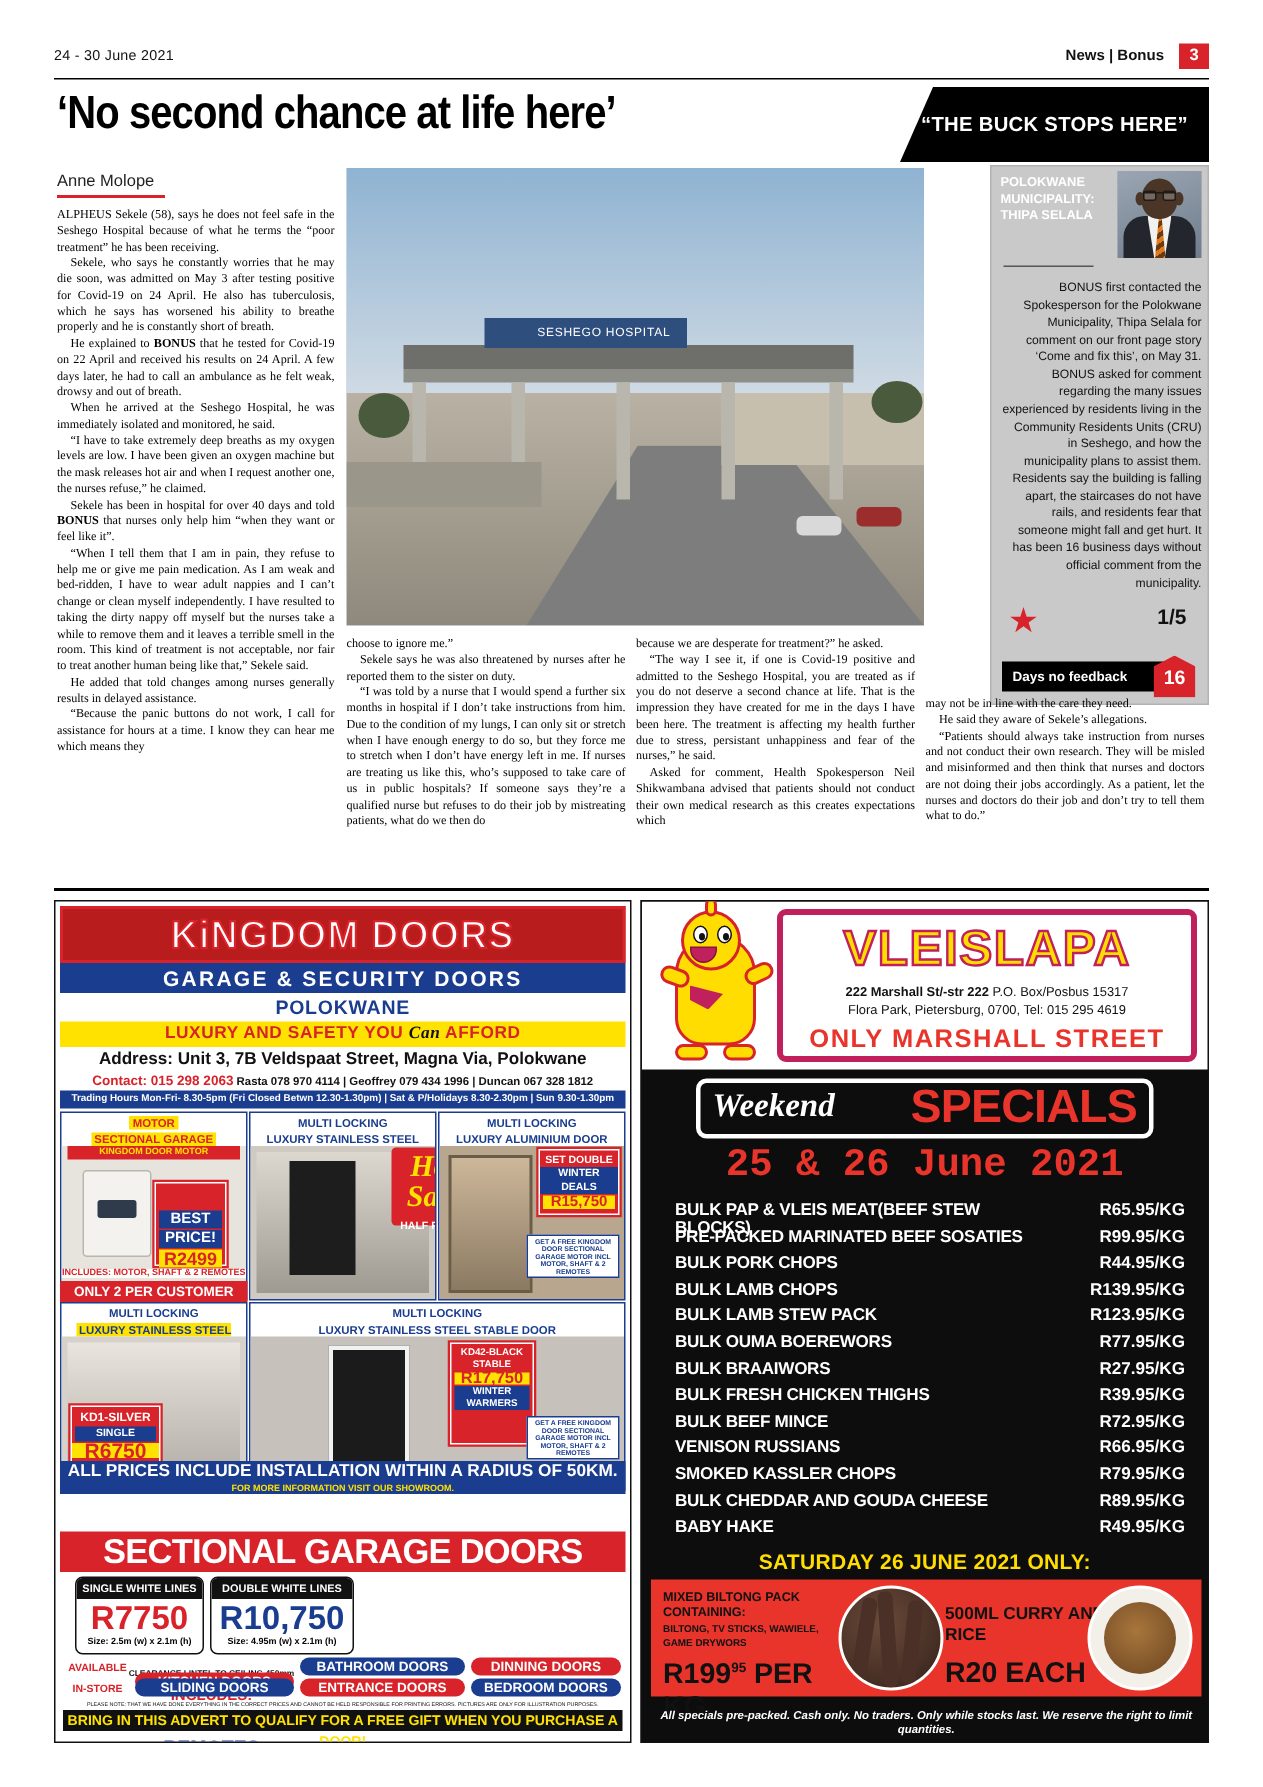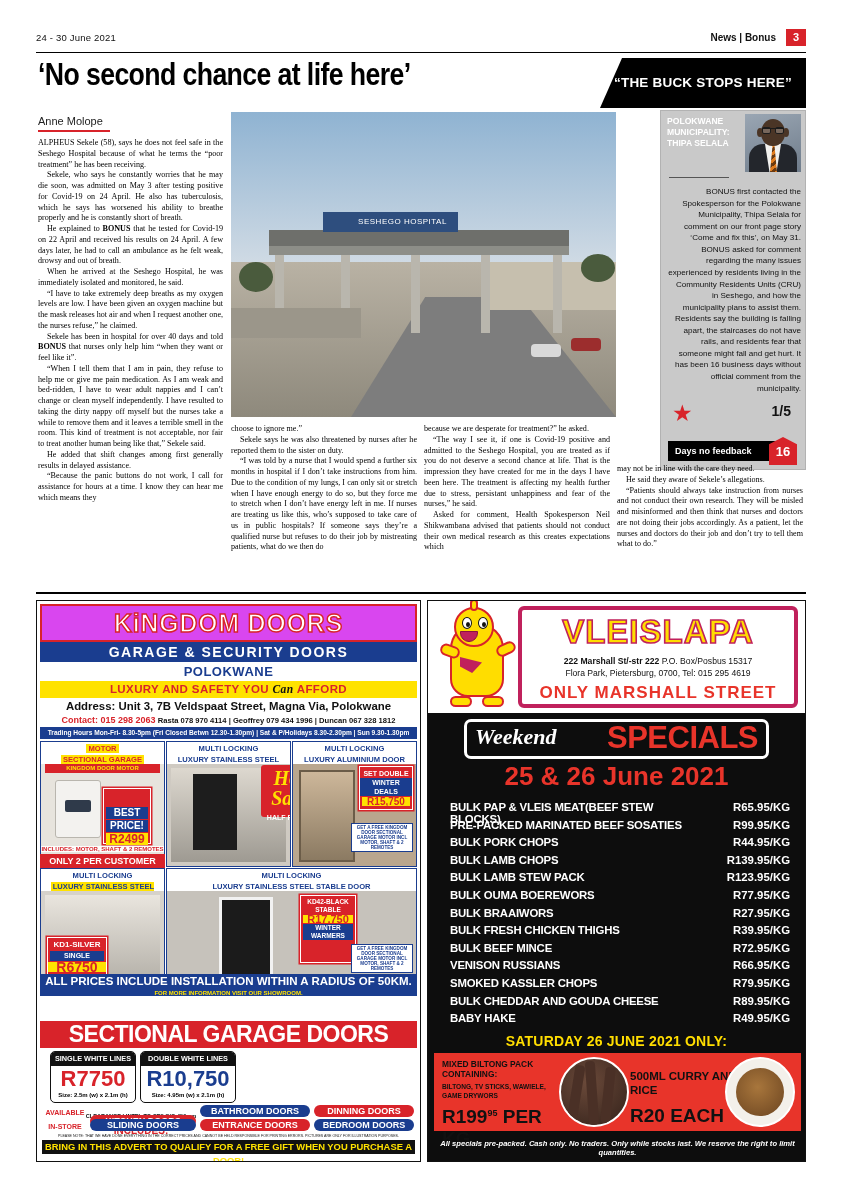--- a/index.html
+++ b/index.html
@@ -94,21 +94,21 @@
   .col b { font-weight:bold; }
   #col1 { left:38px; top:138px; width:185px; }
   #col2 { left:231px; top:424px; width:186px; }
   #col3 { left:424px; top:424px; width:186px; }
   #col4 { left:617px; top:464px; width:186px; }
 
   .art-rule { position:absolute; left:36px; top:592px; width:770px; height:2px; background:#000; }
 
   
   .kd { position:absolute; left:36px; top:600px; width:385px; height:562px; background:#fff; border:1px solid #111; overflow:hidden; }
-  .kd-logo { position:absolute; left:3px; top:3px; width:377px; height:38px; background:#d946ef; border:2px solid #d8232a; }
+  .kd-logo { position:absolute; left:3px; top:3px; width:377px; height:38px; background:#b91c1c; border:2px solid #d8232a; }
   .kd-logo-txt { position:absolute; left:0; right:0; top:2px; text-align:center;
       font-family:"Liberation Sans", sans-serif; font-weight:bold; font-size:26px; color:#fff;
       -webkit-text-stroke:1.5px #d8232a; letter-spacing:1px; transform:scaleX(.95); }
   .kd-sub { position:absolute; left:3px; top:41px; width:377px; height:20px; background:#1a3d8f; text-align:center;
       font-family:"Liberation Sans", sans-serif; font-weight:bold; font-size:14px; color:#fff; line-height:20px; letter-spacing:1.5px; }
   .kd-town { position:absolute; left:0; right:0; top:63px; text-align:center;
       font-family:"Liberation Sans", sans-serif; font-weight:bold; font-size:13px; color:#1a3d8f; letter-spacing:.5px; }
   .kd-lux { position:absolute; left:3px; top:80px; width:377px; height:17px; background:#ffe200; text-align:center;
       font-family:"Liberation Sans", sans-serif; font-weight:bold; font-size:11.5px; color:#d8232a; line-height:17px; letter-spacing:.4px; }
   .kd-lux i { font-family:"Liberation Serif", serif; font-style:italic; color:#111; }
@@ -196,21 +196,21 @@
   .vl-addr2 { position:absolute; left:0; right:0; top:58px; text-align:center; font-family:"Liberation Sans", sans-serif; font-size:8.6px; color:#111; }
   .vl-only { position:absolute; left:0; right:0; top:73px; text-align:center;
       font-family:"Liberation Sans", sans-serif; font-weight:bold; font-size:17px; color:#e8342a; letter-spacing:1px; }
 
   .vl-spec { position:absolute; left:36px; top:118px; width:305px; height:40px; border:3px solid #fff; border-radius:7px; }
   .vl-weekend { position:absolute; left:8px; top:2px; font-family:"Liberation Serif", serif; font-style:italic; font-weight:bold;
       font-size:22px; color:#fff; }
   .vl-specials { position:absolute; right:8px; top:-2px; font-family:"Liberation Sans", sans-serif; font-weight:bold;
       font-size:31px; color:#e8342a; letter-spacing:-.5px; }
   .vl-dates { position:absolute; left:0; right:0; top:160px; text-align:center;
-      font-family:Liberation Sans, sans-serif; font-weight:bold; font-size:26px; color:#e8342a; }
+      font-family:Liberation Mono, monospace; font-weight:bold; font-size:26px; color:#e8342a; }
 
   .vl-list { position:absolute; left:22px; top:200px; width:340px; }
   .vl-row { display:flex; justify-content:space-between; align-items:baseline; height:17.6px; }
   .vl-item { font-family:"Liberation Sans", sans-serif; font-weight:bold; font-size:11.4px; color:#fff; letter-spacing:-.2px; }
   .vl-price { font-family:"Liberation Sans", sans-serif; font-weight:bold; font-size:11.4px; color:#fff;margin-left:37px; }
 
   .vl-sat { position:absolute; left:0; right:0; top:432px; text-align:center;
       font-family:"Liberation Sans", sans-serif; font-weight:bold; font-size:14px; color:#ffdd00; letter-spacing:.2px; }
   .vl-redbar { position:absolute; left:6px; top:452px; width:367px; height:78px; background:#e8342a; }
   .vl-bl { position:absolute; left:8px; top:6px; width:120px; }
@@ -298,21 +298,21 @@
   <div class="byline-rule"></div>
 
   <div class="col" id="col1">
       <p class="first">ALPHEUS Sekele (58), says he does not feel safe in the Seshego Hospital because of what he terms the “poor treatment” he has been receiving.</p>
       <p>Sekele, who says he constantly worries that he may die soon, was admitted on May 3 after testing positive for Covid-19 on 24 April. He also has tuberculosis, which he says has worsened his ability to breathe properly and he is constantly short of breath.</p>
       <p>He explained to <b>BONUS</b> that he tested for Covid-19 on 22 April and received his results on 24 April. A few days later, he had to call an ambulance as he felt weak, drowsy and out of breath.</p>
       <p>When he arrived at the Seshego Hospital, he was immediately isolated and monitored, he said.</p>
       <p>“I have to take extremely deep breaths as my oxygen levels are low. I have been given an oxygen machine but the mask releases hot air and when I request another one, the nurses refuse,” he claimed.</p>
       <p>Sekele has been in hospital for over 40 days and told <b>BONUS</b> that nurses only help him “when they want or feel like it”.</p>
       <p>“When I tell them that I am in pain, they refuse to help me or give me pain medication. As I am weak and bed-ridden, I have to wear adult nappies and I can’t change or clean myself independently. I have resulted to taking the dirty nappy off myself but the nurses take a while to remove them and it leaves a terrible smell in the room. This kind of treatment is not acceptable, nor fair to treat another human being like that,” Sekele said.</p>
-      <p>He added that shift changes among first generally results in delayed assistance.</p>
+      <p>He added that told changes among nurses generally results in delayed assistance.</p>
       <p>“Because the panic buttons do not work, I call for assistance for hours at a time. I know they can hear me which means they</p>
     </div>
   <div class="col" id="col2">
       <p class="first">choose to ignore me.”</p>
       <p>Sekele says he was also threatened by nurses after he reported them to the sister on duty.</p>
       <p>“I was told by a nurse that I would spend a further six months in hospital if I don’t take instructions from him. Due to the condition of my lungs, I can only sit or stretch when I have enough energy to do so, but they force me to stretch when I don’t have energy left in me. If nurses are treating us like this, who’s supposed to take care of us in public hospitals? If someone says they’re a qualified nurse but refuses to do their job by mistreating patients, what do we then do</p>
     </div>
   <div class="col" id="col3">
       <p class="first">because we are desperate for treatment?” he asked.</p>
       <p>“The way I see it, if one is Covid-19 positive and admitted to the Seshego Hospital, you are treated as if you do not deserve a second chance at life. That is the impression they have created for me in the days I have been here. The treatment is affecting my health further due to stress, persistant unhappiness and fear of the nurses,” he said.</p>

